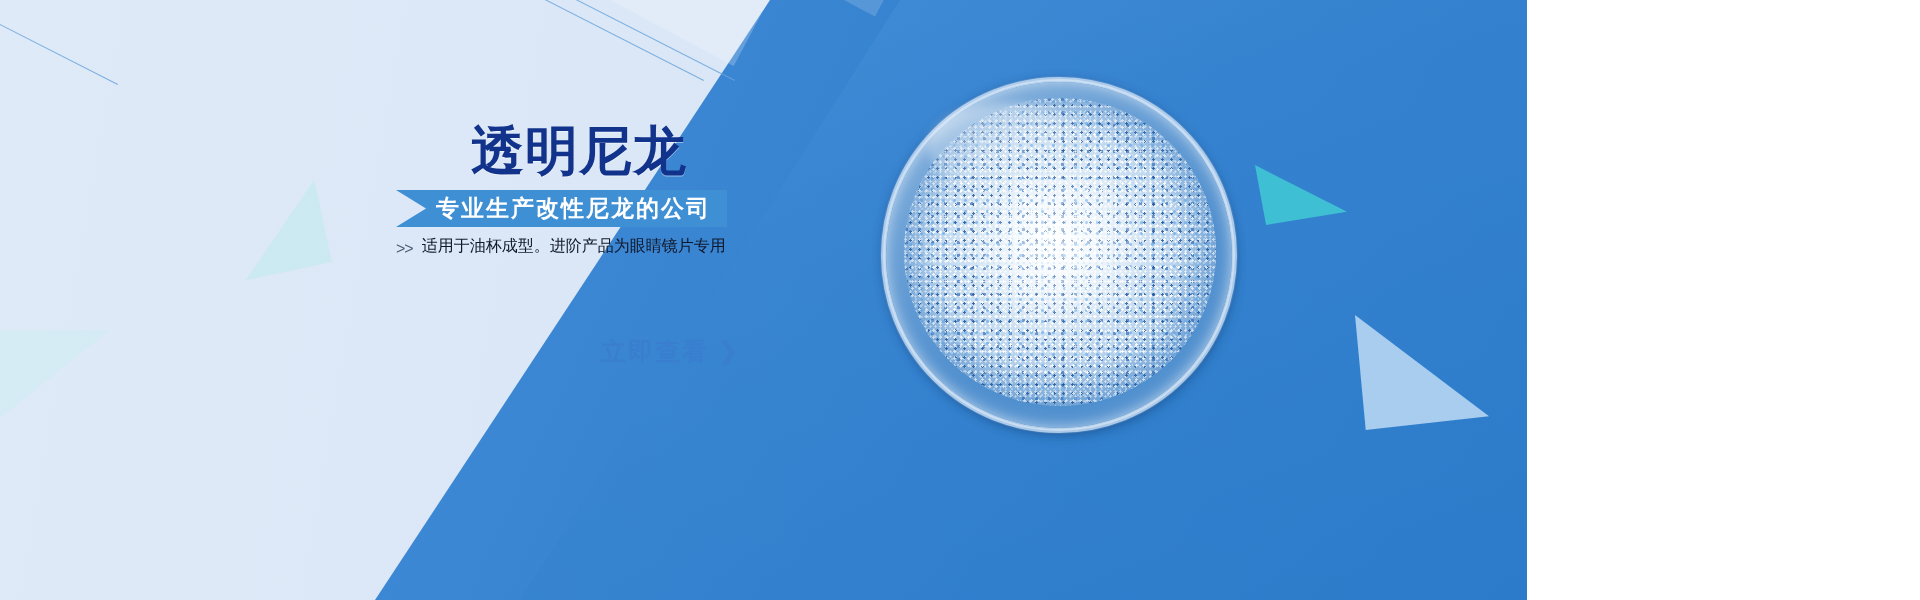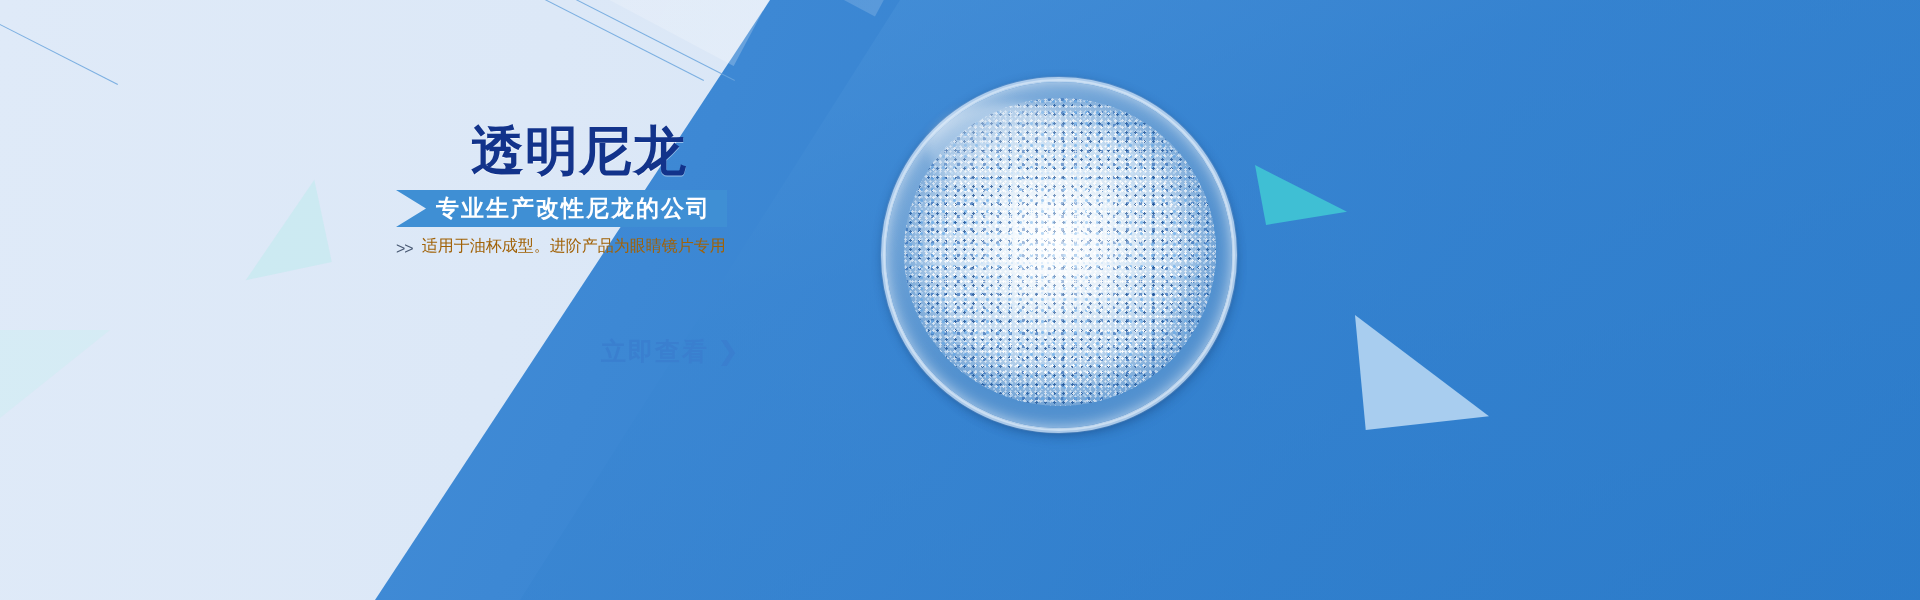--- a/index.html
+++ b/index.html
@@ -1,20 +1,20 @@
 <!DOCTYPE html>
 <html><head>
 <meta charset="utf-8">
 <style>
   html,body{margin:0;padding:0;background:#fff;}
   body{font-family:"Liberation Sans","DejaVu Sans",sans-serif;}
 
   #banner{
     position:relative;
-    width:1920px;height:600px;
+    width:1527px;height:600px;
     overflow:hidden;
     background:#dce8f7;
   }
 
   
   .blue-wedge{
     position:absolute; inset:0;
     background:linear-gradient(115deg,#4a93da 0%,#3d88d4 35%,#2f7ecd 70%,#2a7ac9 100%);
     clip-path:polygon(770px 0, 1920px 0, 1920px 600px, 375px 600px);
   }
@@ -170,21 +170,21 @@
     font-size:16px;
     color:#4a5a74;
     letter-spacing:-1px;
     margin-right:9px;
     margin-top:6px;
     font-family:"Liberation Sans",sans-serif;
   }
   .desc{
     font-size:16px;
     line-height:26px;
-    color:#a16207;
+    color:#0f172a;
     white-space:nowrap;
   }
 
   .cta{
     position:absolute;
     left:601px; top:335px;
     display:flex;align-items:center;
     color:#3a7fcf;
     cursor:pointer;
   }

